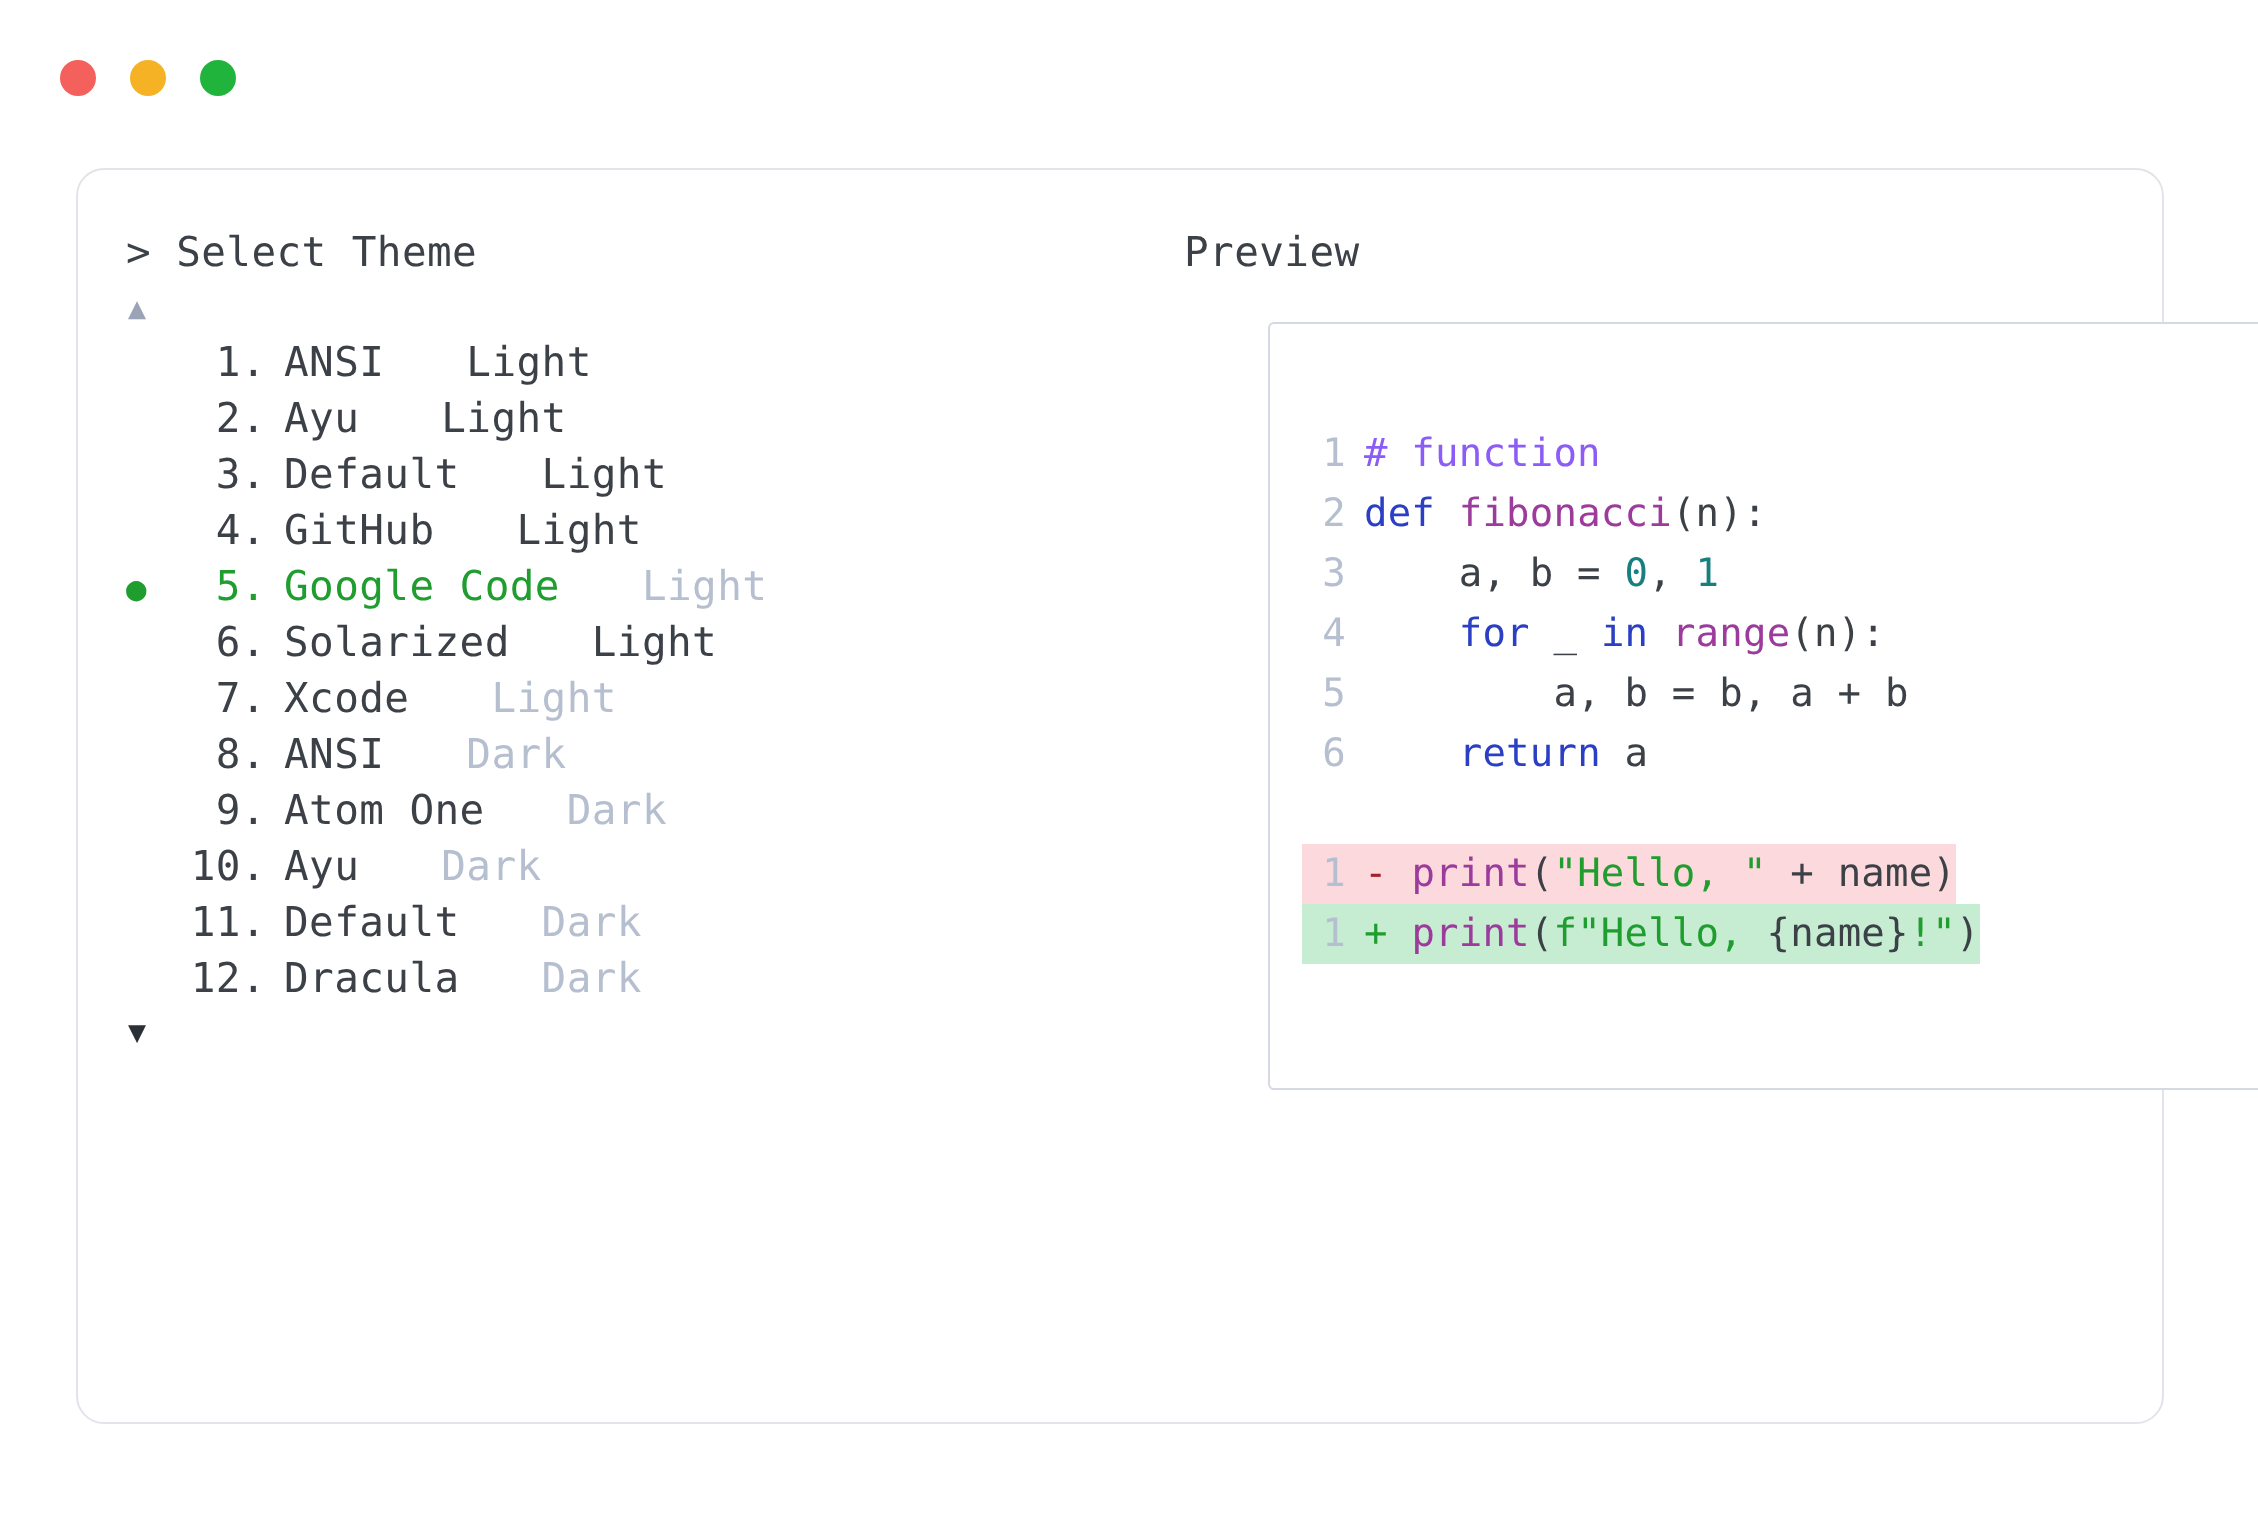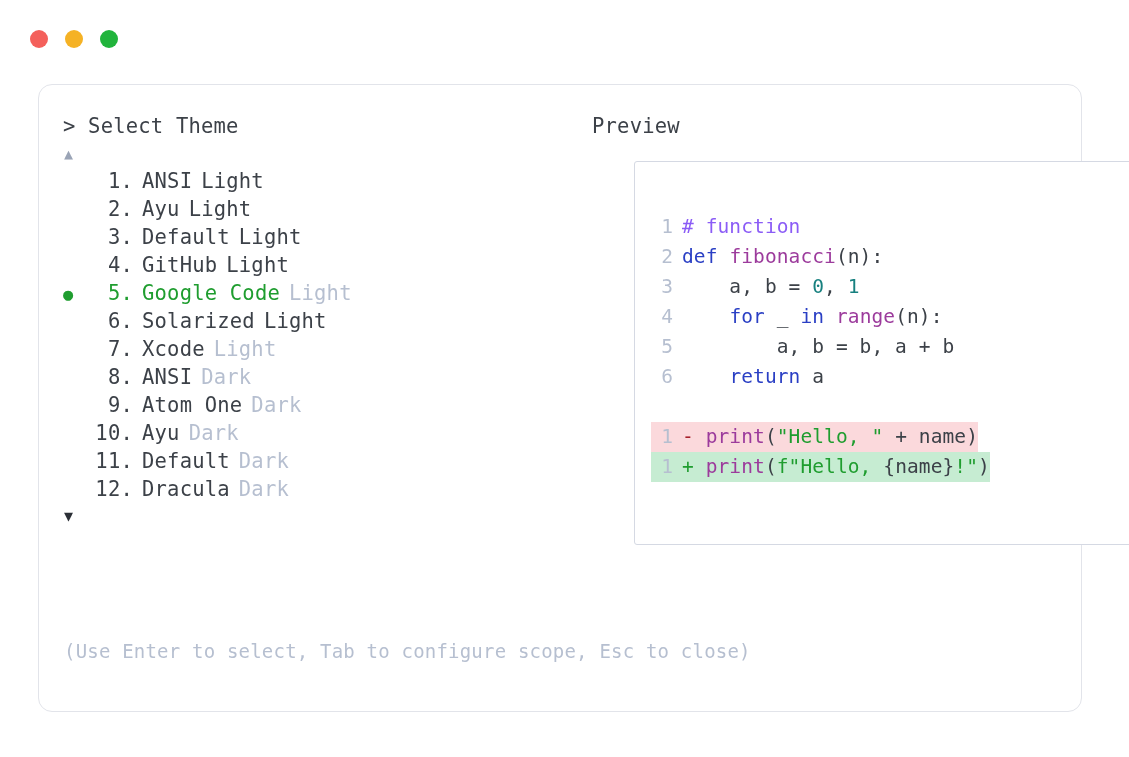--- a/index.html
+++ b/index.html
@@ -112,21 +112,21 @@
     font-size: 17px;
     color: #1f9d2f;
   }
   .idx-cell {
     width: 44px;
     flex: 0 0 44px;
     text-align: right;
     color: #3c4148;
   }
   .name-cell { color: #3c4148; padding-left: 9px; }
-  .variant-cell { padding-left: 9px; }
+  .variant-cell { padding-left: 9px; margin-left: 32px; }
   .variant-dim    { color: #b6bfd0; }
   .variant-strong { color: #3c4148; }
 
   .theme-row.selected .idx-cell,
   .theme-row.selected .name-cell { color: #1f9d2f; }
 
   
   .hint {
     position: absolute;
     left: 1px;
@@ -222,17 +222,16 @@
       </div>
 
       <div class="col-right">
         <div class="col-header">Preview</div>
 
         <div class="preview-box">
           <div class="code" id="code-block"><div class="code-line"><span class="ln">1</span><span class="code-text"><span class="t-comment"># function</span></span></div><div class="code-line"><span class="ln">2</span><span class="code-text"><span class="t-kw">def </span><span class="t-fn">fibonacci</span><span class="t-plain">(n):</span></span></div><div class="code-line"><span class="ln">3</span><span class="code-text"><span class="t-plain">    a, b = </span><span class="t-num">0</span><span class="t-plain">, </span><span class="t-num">1</span></span></div><div class="code-line"><span class="ln">4</span><span class="code-text"><span class="t-plain">    </span><span class="t-kw">for</span><span class="t-plain"> _ </span><span class="t-kw">in</span><span class="t-plain"> </span><span class="t-fn">range</span><span class="t-plain">(n):</span></span></div><div class="code-line"><span class="ln">5</span><span class="code-text"><span class="t-plain">        a, b = b, a + b</span></span></div><div class="code-line"><span class="ln">6</span><span class="code-text"><span class="t-plain">    </span><span class="t-kw">return</span><span class="t-plain"> a</span></span></div><div class="code-line spacer"></div><div class="code-line diff diff-del"><span class="ln">1</span><span class="code-text"><span class="t-del">-</span><span class="t-plain"> </span><span class="t-fn">print</span><span class="t-plain">(</span><span class="t-str">"Hello, "</span><span class="t-plain"> + name)</span></span></div><div class="code-line diff diff-add"><span class="ln">1</span><span class="code-text"><span class="t-add">+</span><span class="t-plain"> </span><span class="t-fn">print</span><span class="t-plain">(</span><span class="t-str">f"Hello, </span><span class="t-plain">{name}</span><span class="t-str">!"</span><span class="t-plain">)</span></span></div></div>
         </div>
       </div>
 
-      <div class="hint">(Use Enter to select, Tab to configure scope, Esc to close)</div>
 
     </div>
   </div>
 </div>
 
 </body></html>

